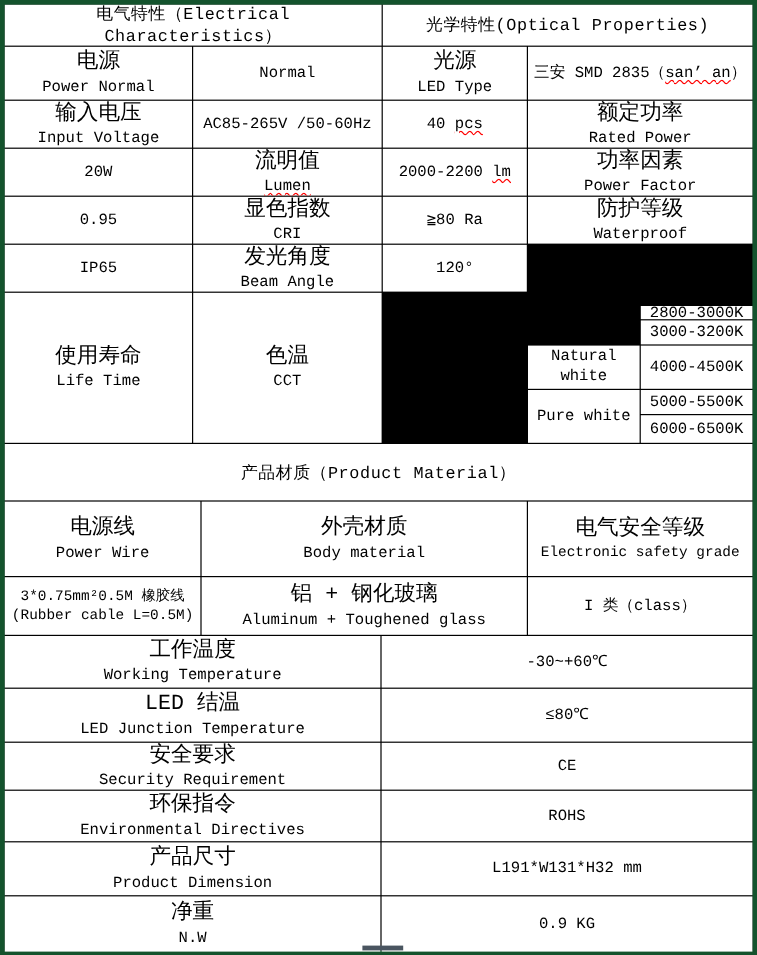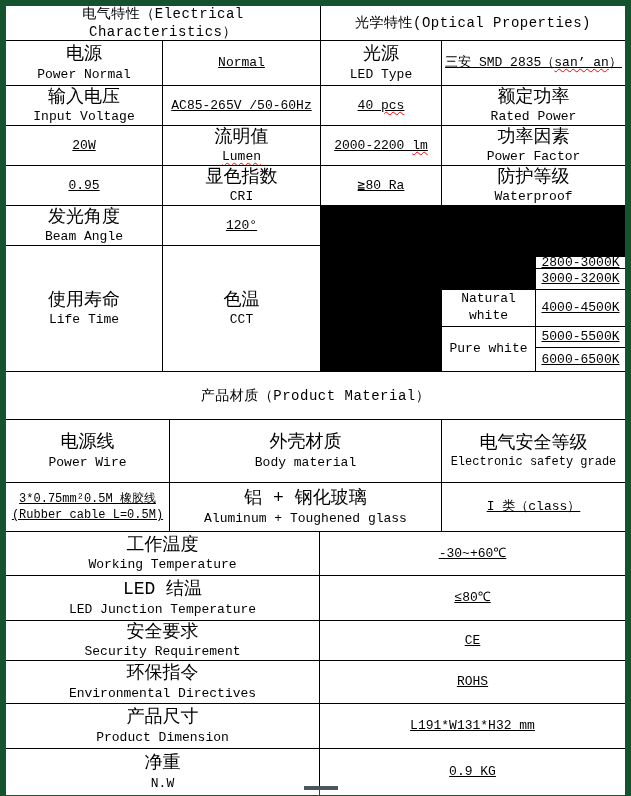--- a/index.html
+++ b/index.html
@@ -1,42 +1,42 @@
 <!DOCTYPE html>
 <html><head>
 <meta charset="utf-8">
 <style>
   html,body{margin:0;padding:0;background:#ffffff;}
   body{font-family:"Liberation Mono","DejaVu Sans Mono",monospace;color:#000;}
   .sheet{
     position:relative;
     width:631px;height:796px;
     box-sizing:border-box;
-    border:6px solid #14532d;
+    border:4px solid #14532d;
     background:#000;
     display:flex;flex-direction:column;row-gap:1px;
   }
   .grid{display:grid;gap:1px;background:transparent;flex:none;}
   .s1{grid-template-columns:314px 1fr;grid-template-rows:34px;}
   .s2{grid-template-columns:156px 157px 120px 1fr;grid-template-rows:44px 39px 39px 39px 39px;}
   .s3{grid-template-columns:156px 157px 120px 93px 1fr;grid-template-rows:22px 20px 36px 20px 23px;}
   .s4{grid-template-columns:1fr;grid-template-rows:47px;}
   .s5{grid-template-columns:163px 271px 1fr;grid-template-rows:62px 48px;}
   .s6{grid-template-columns:313px 1fr;grid-template-rows:43px 44px 39px 42px 44px 46px;flex:1;}
   .cell{
     background:#fff;
     display:flex;flex-direction:column;
     align-items:center;justify-content:center;
     text-align:center;
     padding:0 2px;box-sizing:border-box;
     overflow:hidden;
   }
   .cn{font-size:18px;line-height:1.35;}
   .en{font-size:13px;line-height:1.3;}
-  .val{font-size:13px;line-height:1.35;text-decoration:underline;}
+  .val{font-size:13px;line-height:1.35;}
   .vline{white-space:nowrap;}
   .small{font-size:12px;}
   .hdr{font-size:14px;letter-spacing:0.5px;}
   .sq{
     text-decoration-line:underline;
     text-decoration-style:wavy;
     text-decoration-color:#ff0000;
     text-decoration-thickness:1px;
     text-underline-offset:2px;
   }
@@ -120,20 +120,23 @@
       <div class="en">CRI</div>
     </div>
     <div class="cell val">
       <span class="vline">≧80 Ra</span>
     </div>
 
     <div class="cell">
       <div class="cn">防护等级</div>
       <div class="en">Waterproof</div>
     </div>
+    <div class="cell val">
+      <span class="vline">IP65</span>
+    </div>
     <div class="cell">
       <div class="cn">发光角度</div>
       <div class="en">Beam Angle</div>
     </div>
     <div class="cell val">
       <span class="vline">120°</span>
     </div>
   </div>
 
   <div class="grid s3">

